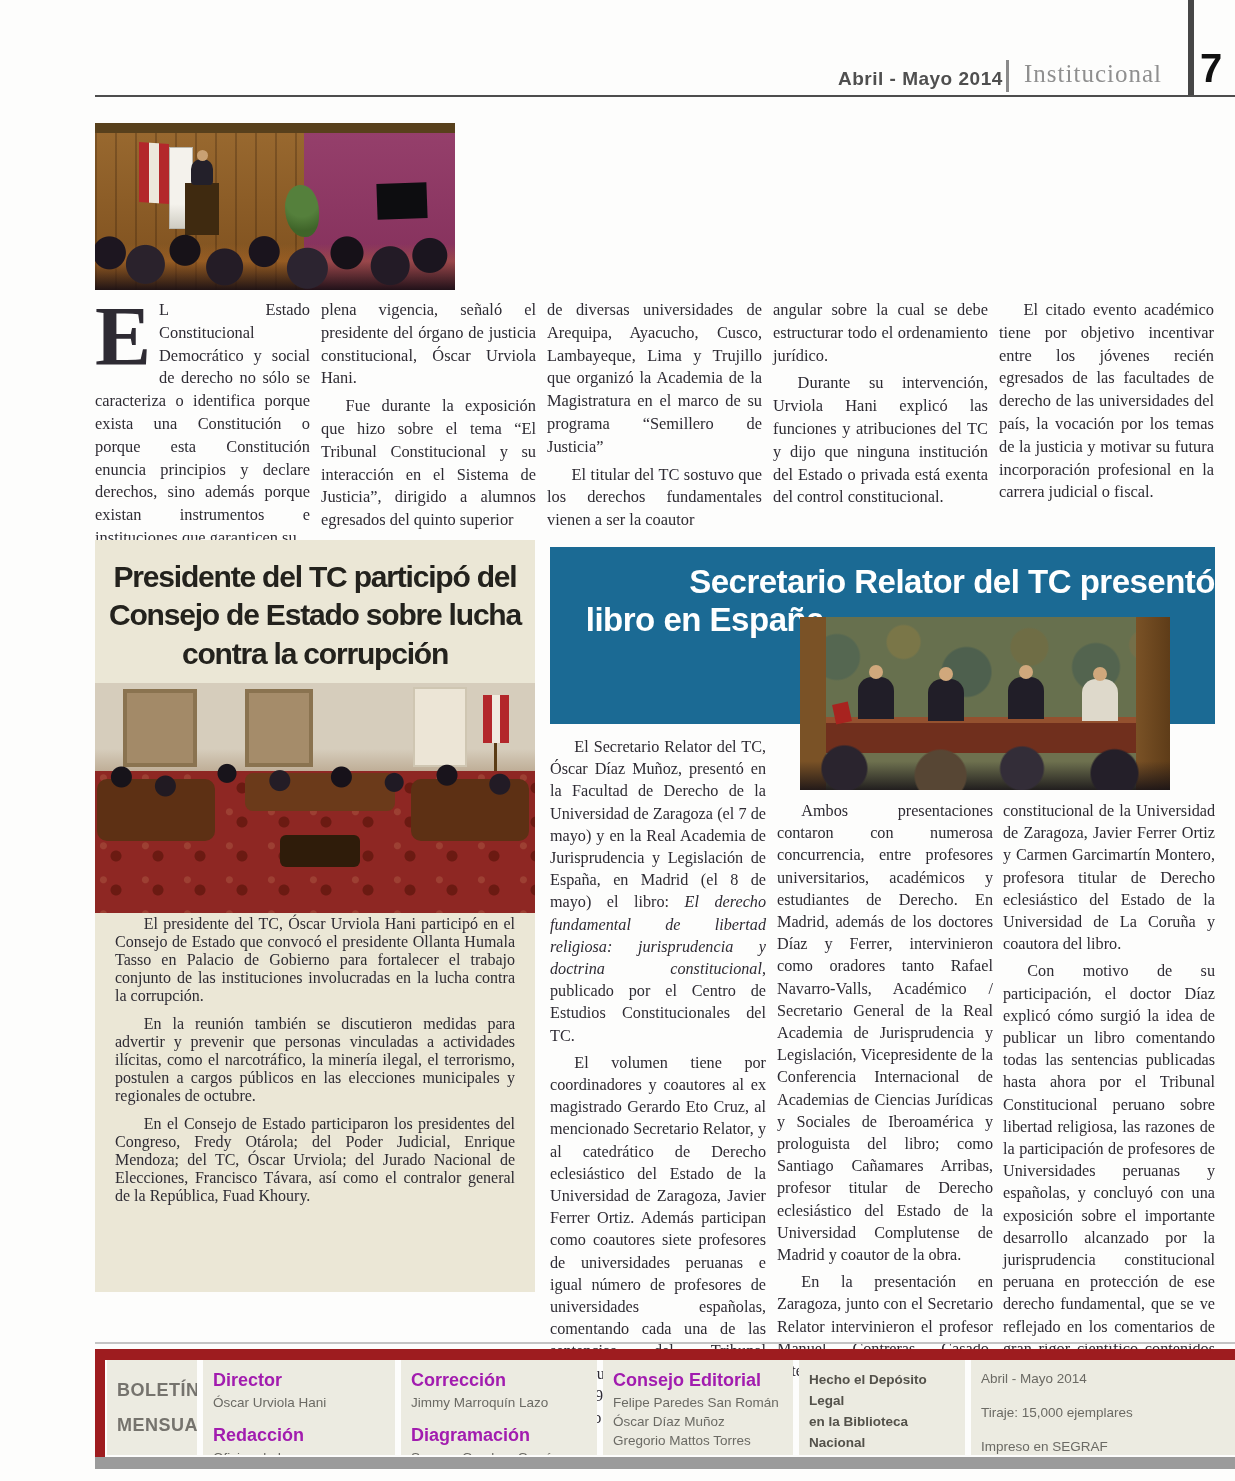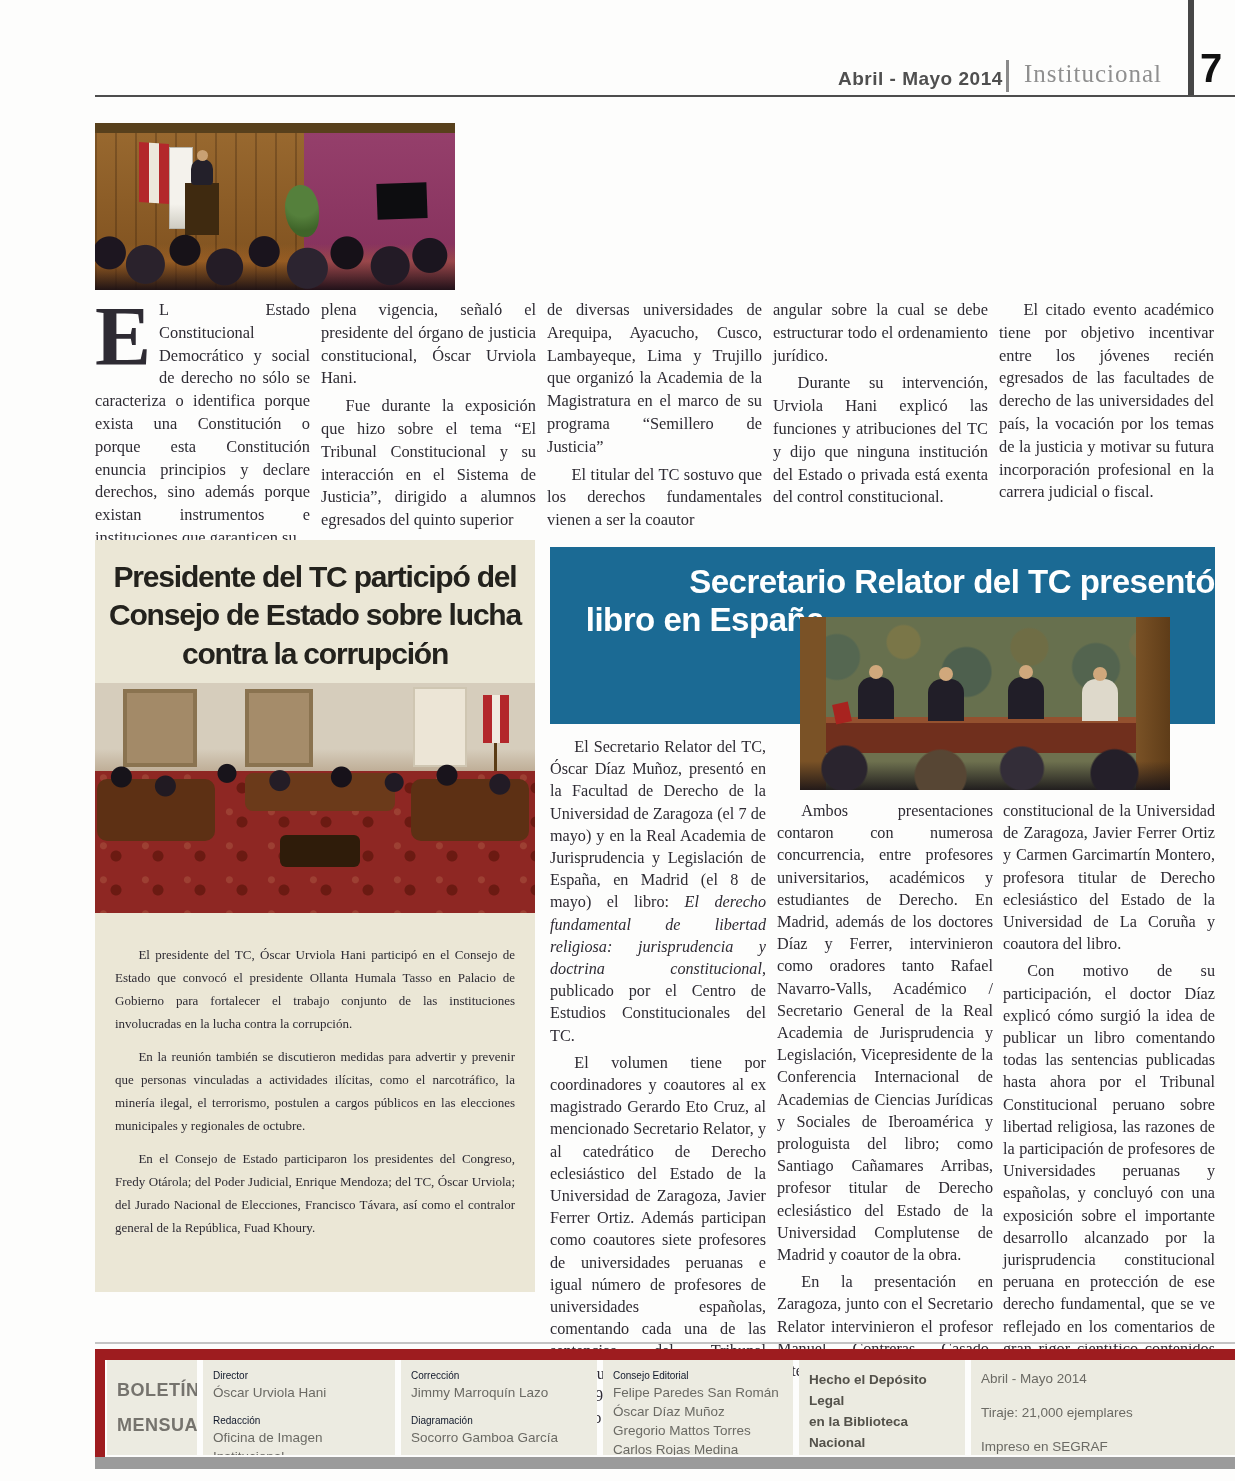--- a/index.html
+++ b/index.html
@@ -116,21 +116,21 @@
   .lead-cols{position:absolute;left:95px;top:299px;width:1120px;display:flex;gap:11px;}
   .lead-cols .col{width:215px;flex:none;font-size:16.4px;line-height:22.8px;text-align:justify;}
   .lead-cols p,.bookcol p,.la-text p{margin:0 0 5px;text-indent:1.5em;}
   p.cont{text-indent:0;}
   .dropcap{float:left;font-size:84px;line-height:68px;padding:4px 8px 0 0;font-weight:bold;color:#2e2b33;}
 
   
   .la{position:absolute;left:95px;top:540px;width:440px;height:752px;background:#ebe7d6;overflow:hidden;}
   .la-head{padding:18px 12px 10px;text-align:center;font:bold 30px/1.28 "Liberation Sans",sans-serif;
            letter-spacing:-1.2px;color:#23221d;}
-  .la-text{padding:30px 20px 0;font-size:13px;line-height:23px;text-align:justify;}
+  .la-text{padding:2px 20px 0;font-size:16px;line-height:18px;text-align:justify;}
   .la-text p{margin:0 0 10px;text-indent:1.8em;}
 
   
   .ba-box{position:absolute;left:550px;top:547px;width:665px;height:177px;background:#1b6a94;}
   .ba-t{font:bold 33px/1.15 "Liberation Sans",sans-serif;letter-spacing:-.5px;color:#fff;text-align:right;}
   .ba-t1{padding:16px 0 0 24px;}
   .ba-t2{padding-left:24px;width:250px;}
   .bookcol{position:absolute;font-size:16.2px;line-height:22.2px;text-align:justify;}
   .bc1{left:550px;top:736px;width:216px;}
   .bc2{left:777px;top:800px;width:216px;}
@@ -141,21 +141,21 @@
   .foot{position:absolute;left:95px;top:1342px;width:1140px;height:127px;
         font-family:"Liberation Sans",sans-serif;}
   .f-hair{position:absolute;top:0;left:0;width:100%;height:2px;background:#c4c4c4;}
   .f-red{position:absolute;top:7px;left:0;width:100%;height:11px;background:#9e1c1f;}
   .f-stripe{position:absolute;top:7px;left:0;width:10px;height:108px;background:#9e1c1f;}
   .f-row{position:absolute;left:12px;top:18px;width:1128px;height:95px;display:flex;gap:6px;}
   .f-box{background:#ecebe1;padding:10px 10px;box-sizing:border-box;overflow:hidden;}
   .fb1{width:90px;display:flex;flex-direction:column;justify-content:center;
        font-weight:bold;font-size:18px;color:#75736d;letter-spacing:.5px;line-height:1.9;}
   .fb2{width:192px;} .fb3{width:190px;} .fb4{width:196px;} .fb5{width:166px;} .fb6{flex:1;}
-  .f-label{font-weight:normal;font-size:10px;color:#0f172a;margin-bottom:3px;}
+  .f-label{font-weight:bold;font-size:18px;color:#a21caf;margin-bottom:3px;}
   .f-label.mt{margin-top:12px;}
   .f-val{font-size:13.5px;color:#6b6a64;line-height:1.4;}
   .fb5 .f-strong{font-weight:bold;font-size:13.5px;color:#53514a;line-height:1.55;}
   .fb6 .f-val{margin-bottom:15px;}
   .preline{white-space:pre-line;}
   .f-gray{position:absolute;top:115px;left:0;width:100%;height:12px;background:#9b9b9b;}
 </style>
 </head>
 <body>
 
@@ -285,20 +285,20 @@
         <div class="f-val">Carlos Rojas Medina</div>
       </div>
       <div class="f-box fb5">
         <div class="f-strong preline">Hecho el Depósito Legal
 en la Biblioteca Nacional
 del Perú N° 2009-05639</div>
 
       </div>
       <div class="f-box fb6">
         <div class="f-val">Abril - Mayo  2014</div>
-        <div class="f-val">Tiraje: 21,000 ejemplares</div>
+        <div class="f-val">Tiraje: 15,000 ejemplares</div>
         <div class="f-val">Impreso en SEGRAF</div>
       </div>
     </div>
     <div class="f-gray"></div>
   </footer>
 
 </div>
 
 </body></html>

